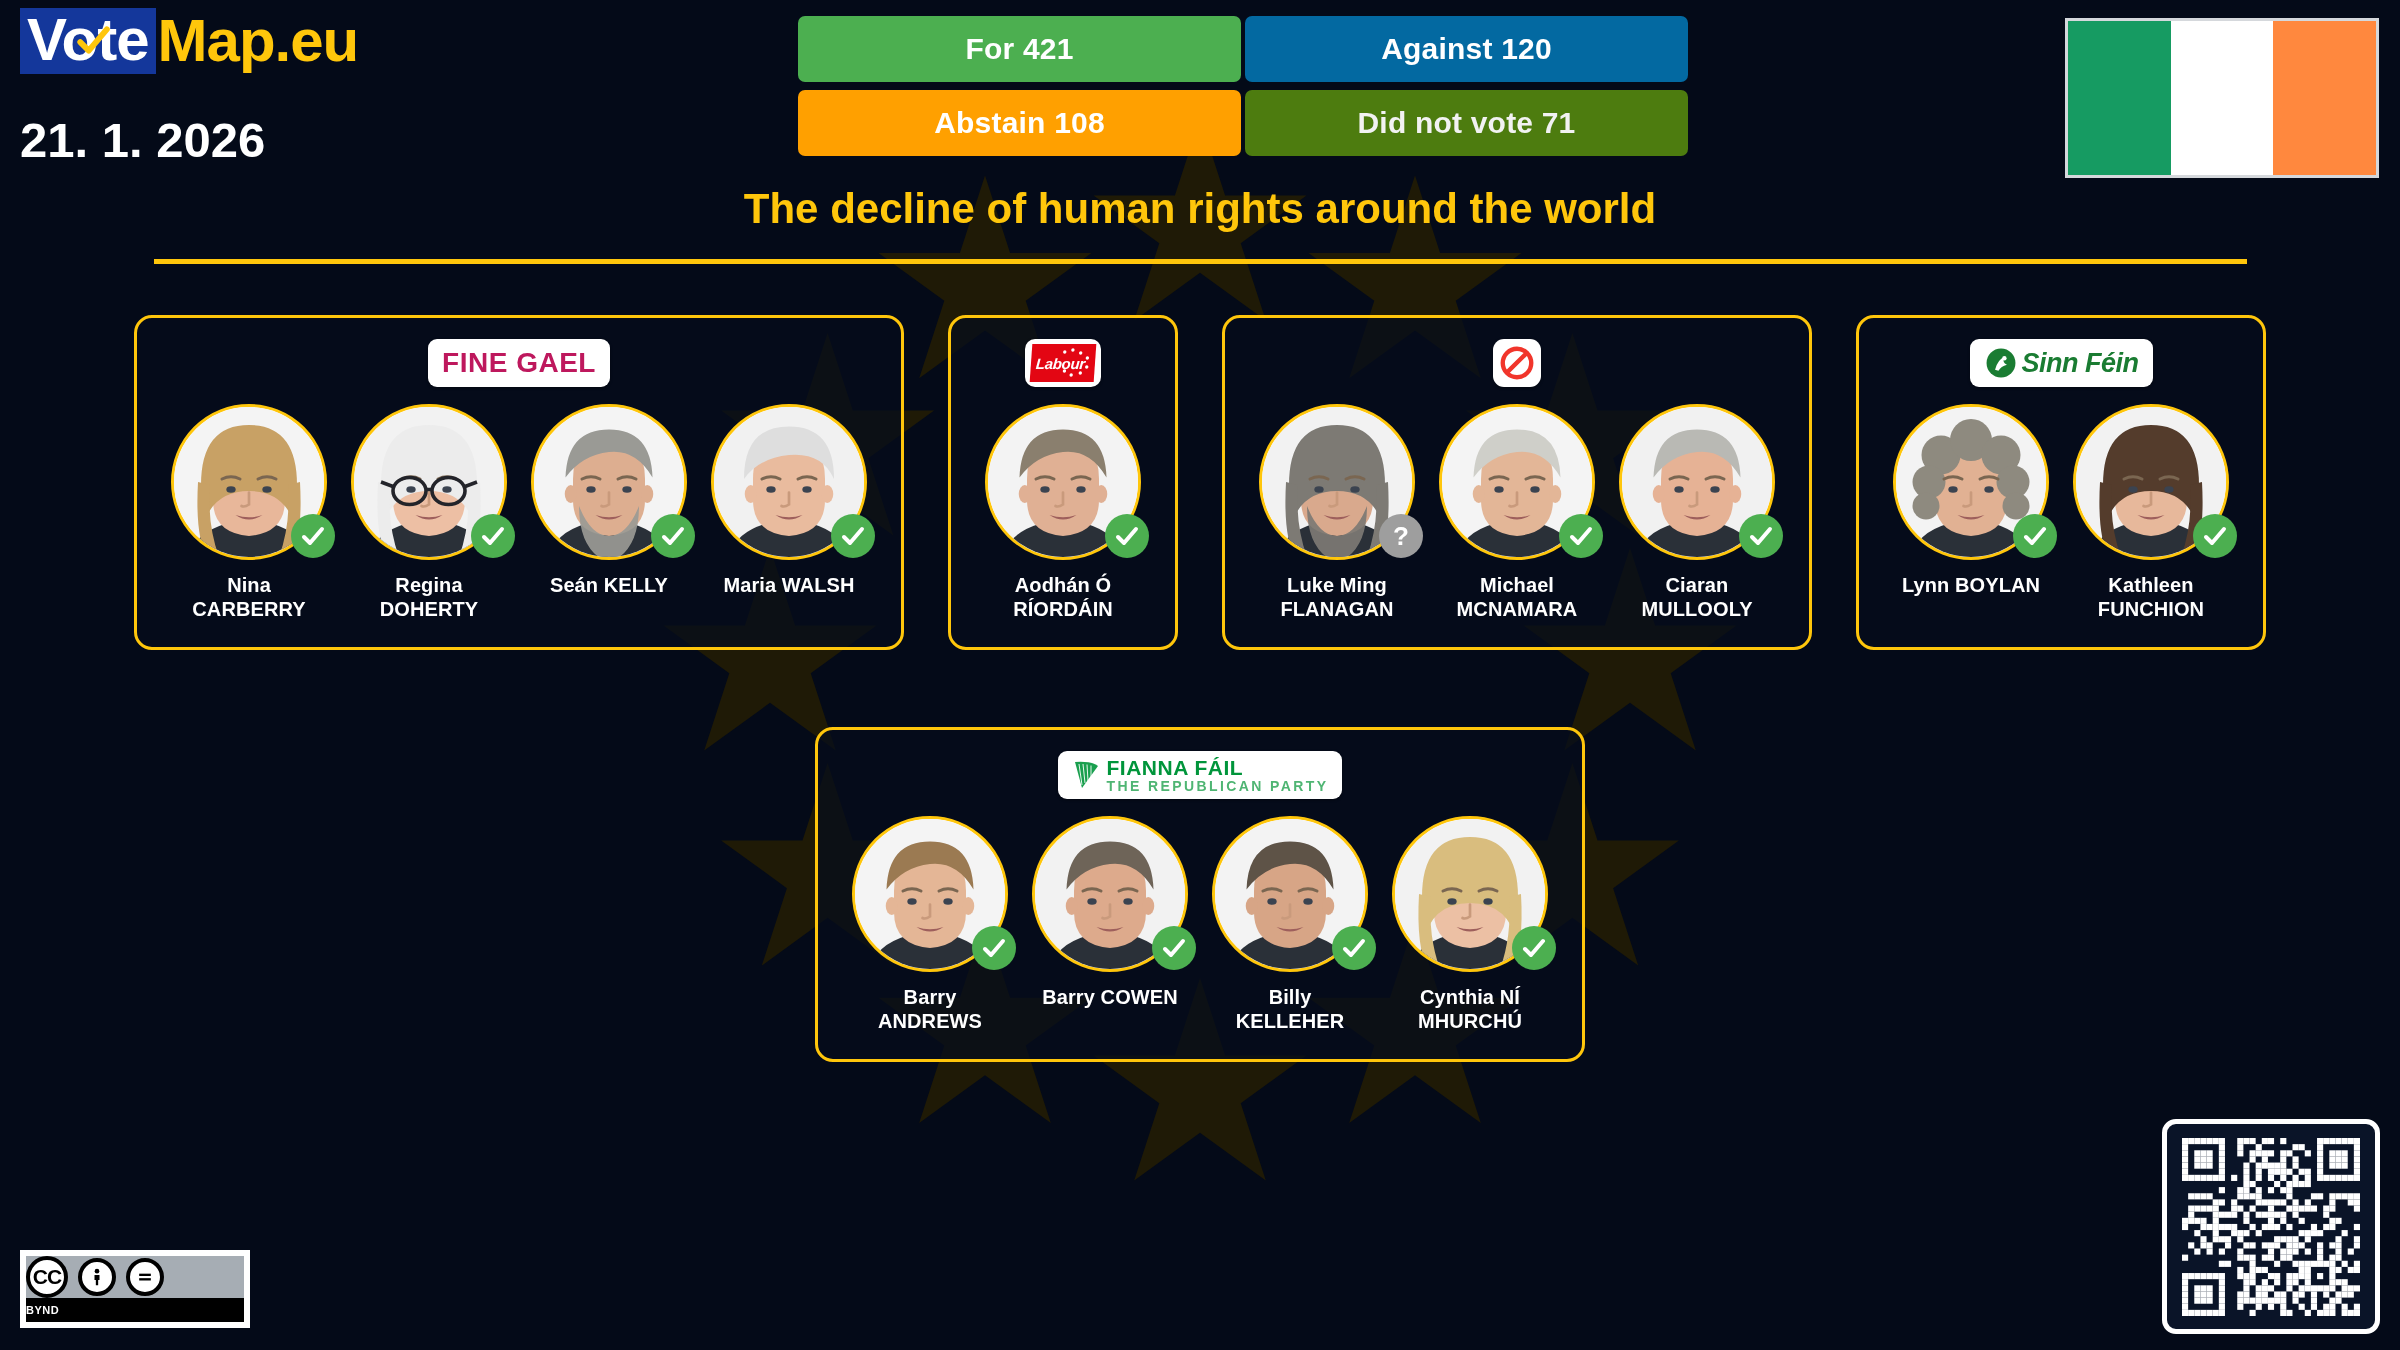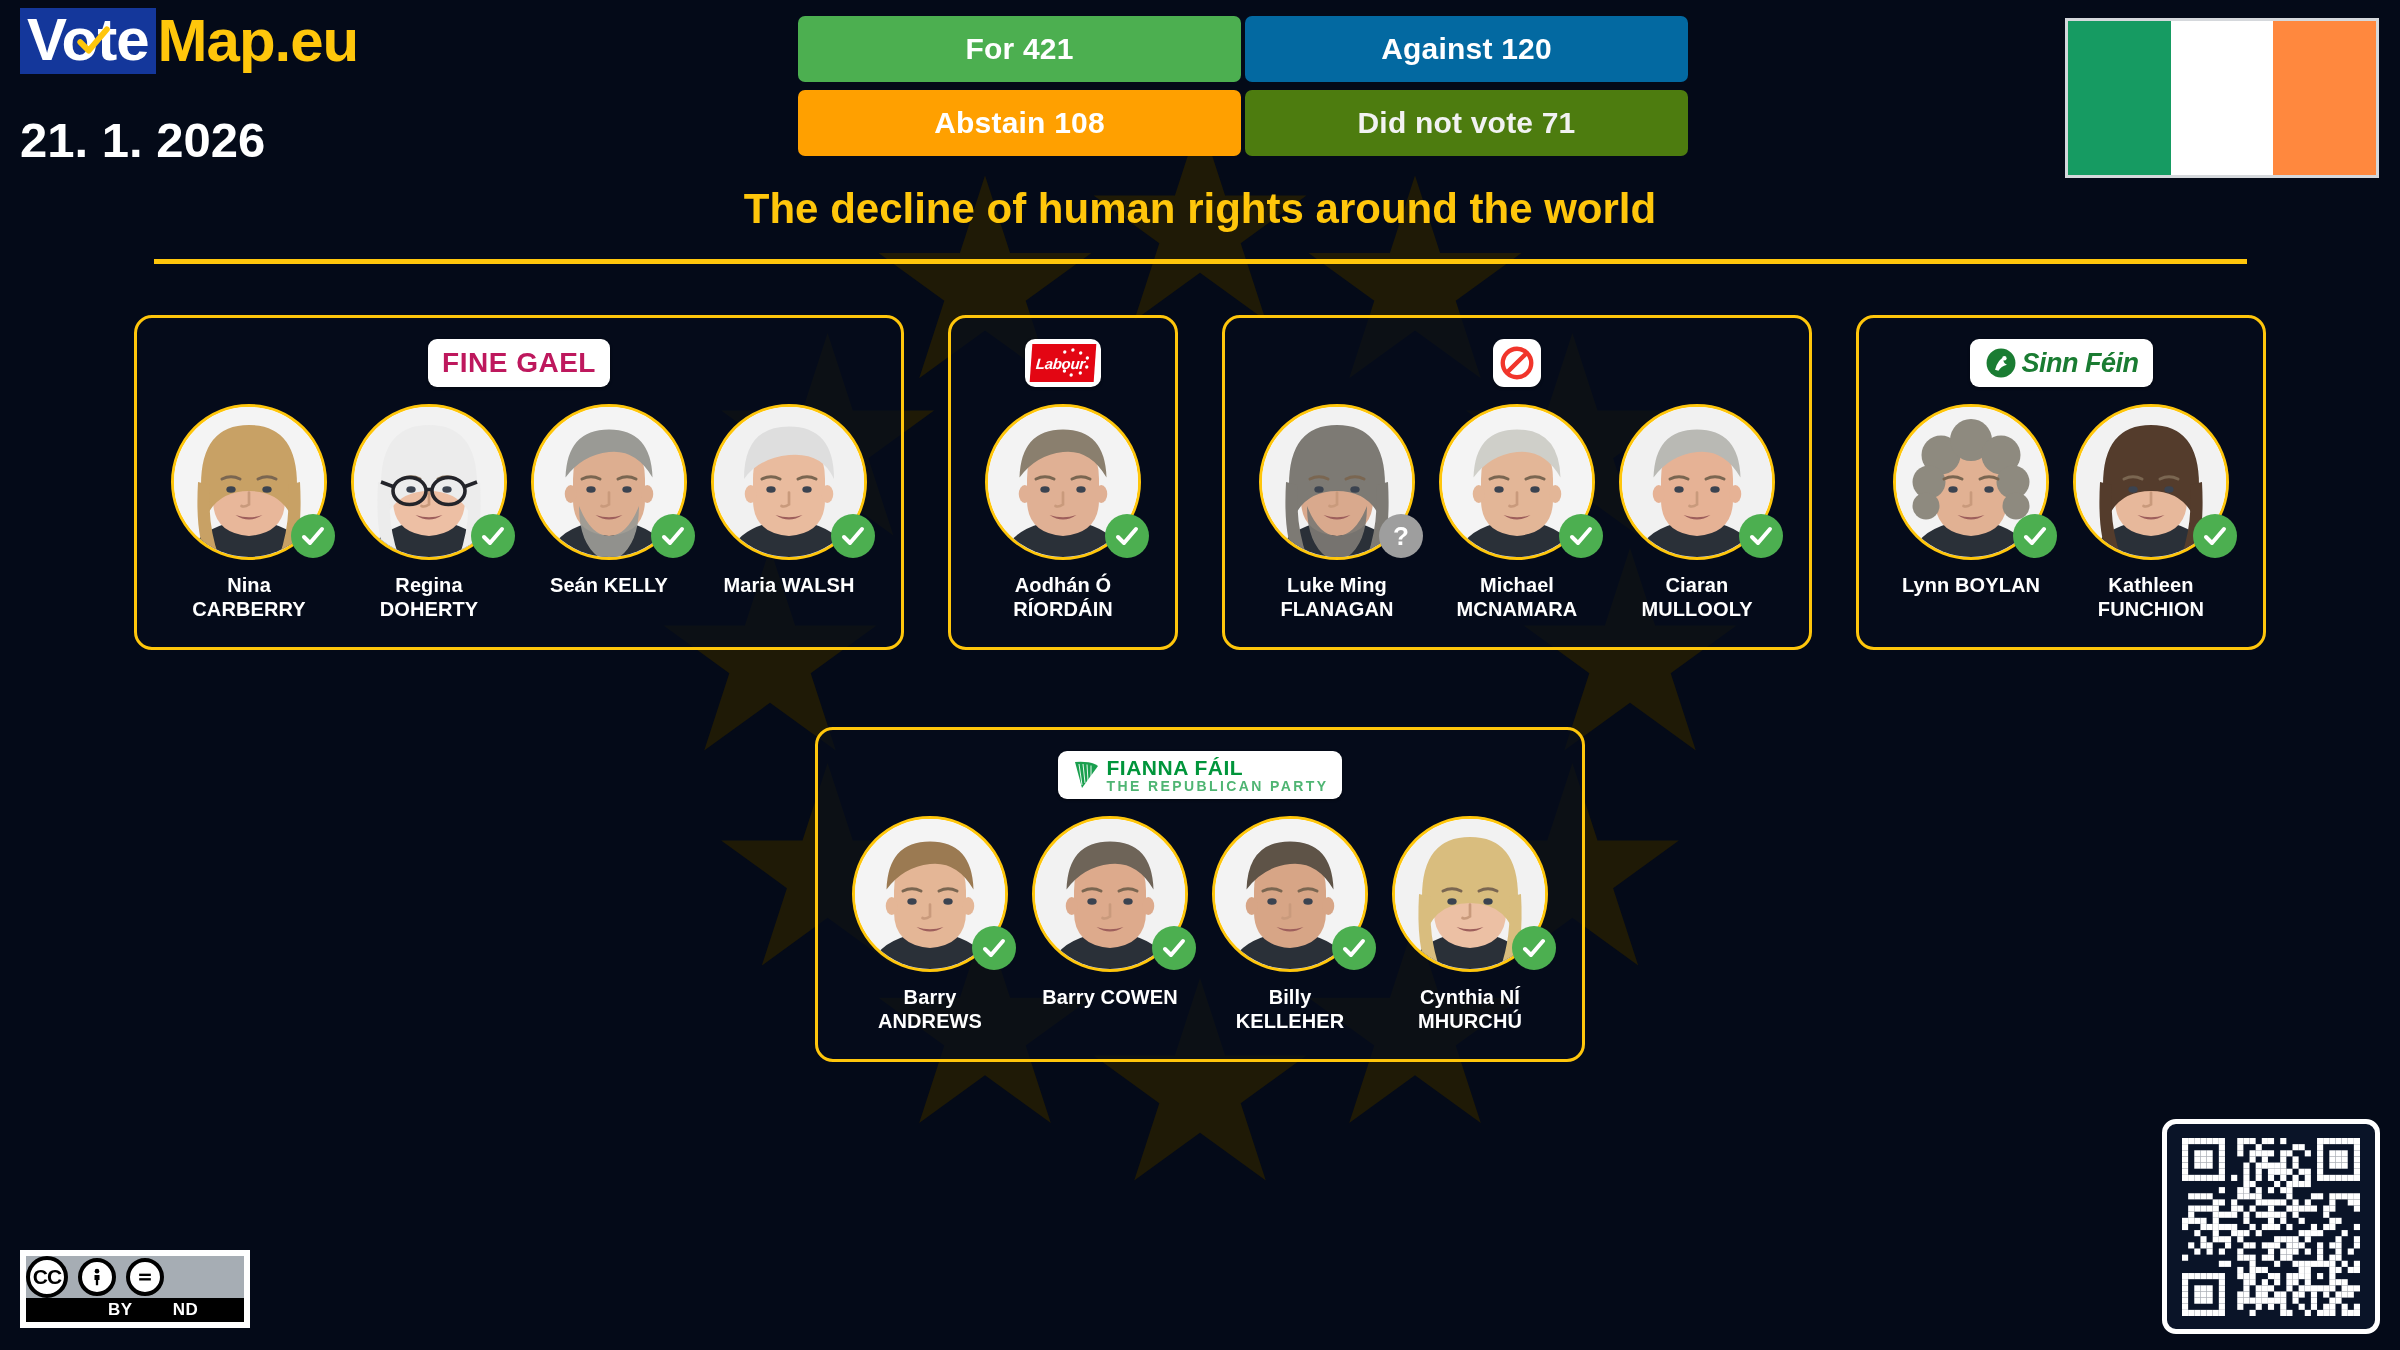--- a/index.html
+++ b/index.html
@@ -304,24 +304,22 @@
     display: flex;
     align-items: center;
     padding-left: 0;
     gap: 10px;
   }
   .cc-bottom {
     height: 100%;
     display: flex;
     align-items: center;
     color: #ffffff;
-    font-size: 17px;
+    font-size: 11px;
     font-weight: bold;
-    padding-left: 82px;
-    gap: 40px;
     letter-spacing: 0.5px;
   }
   .cc-circle {
     width: 42px; height: 42px;
     border-radius: 50%;
     background: #ffffff;
     border: 4px solid #000000;
     display: flex;
     align-items: center;
     justify-content: center;

